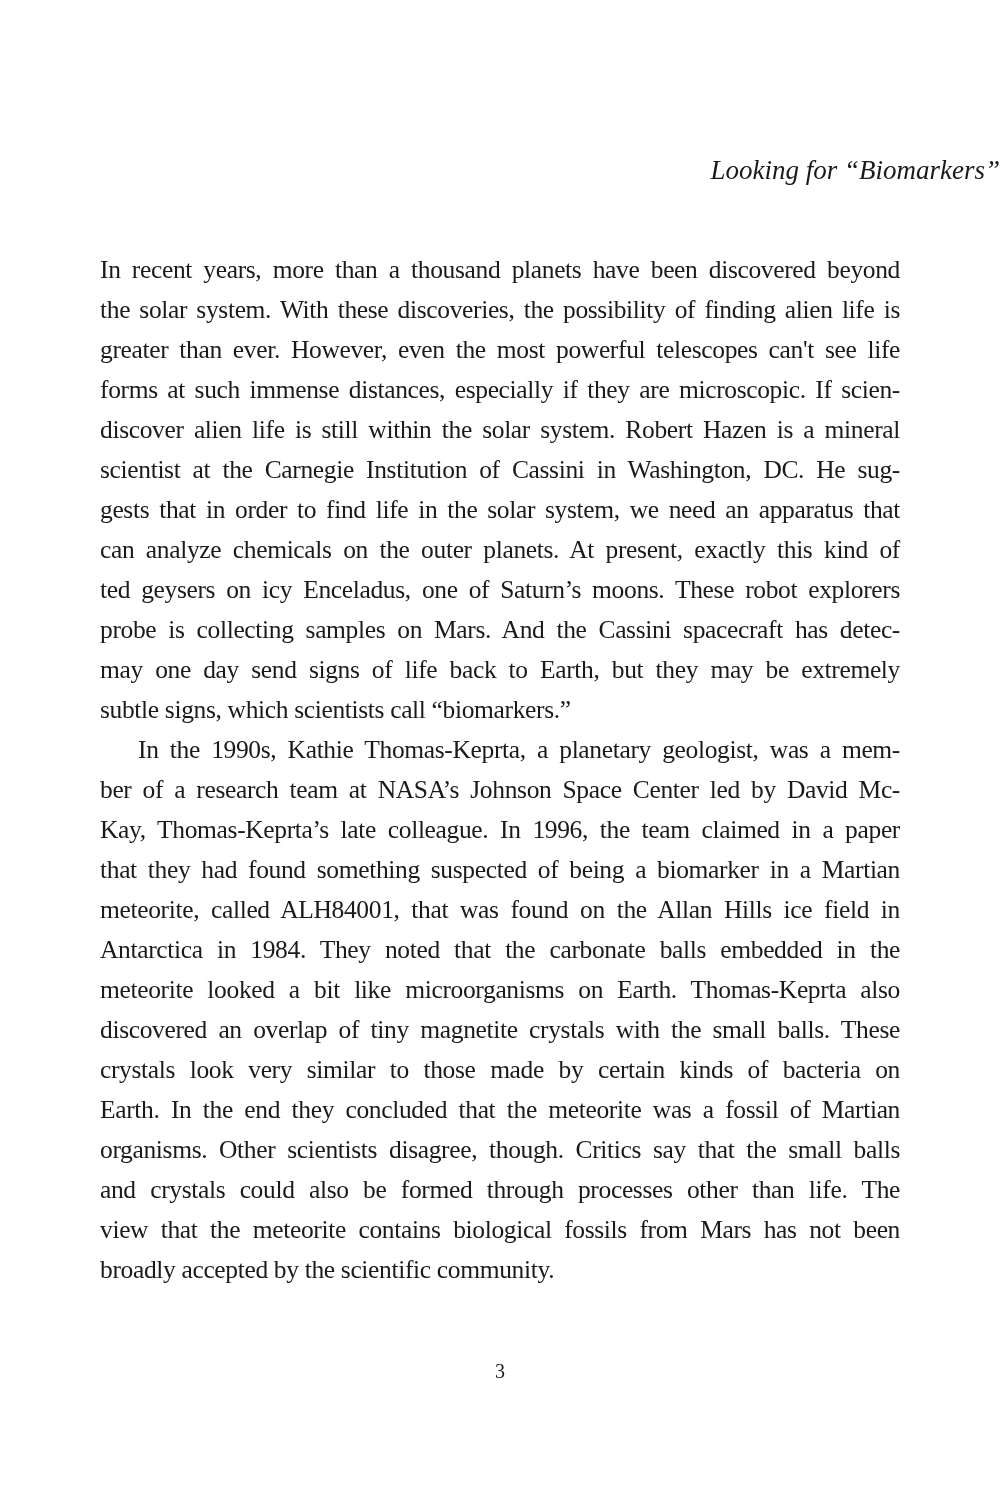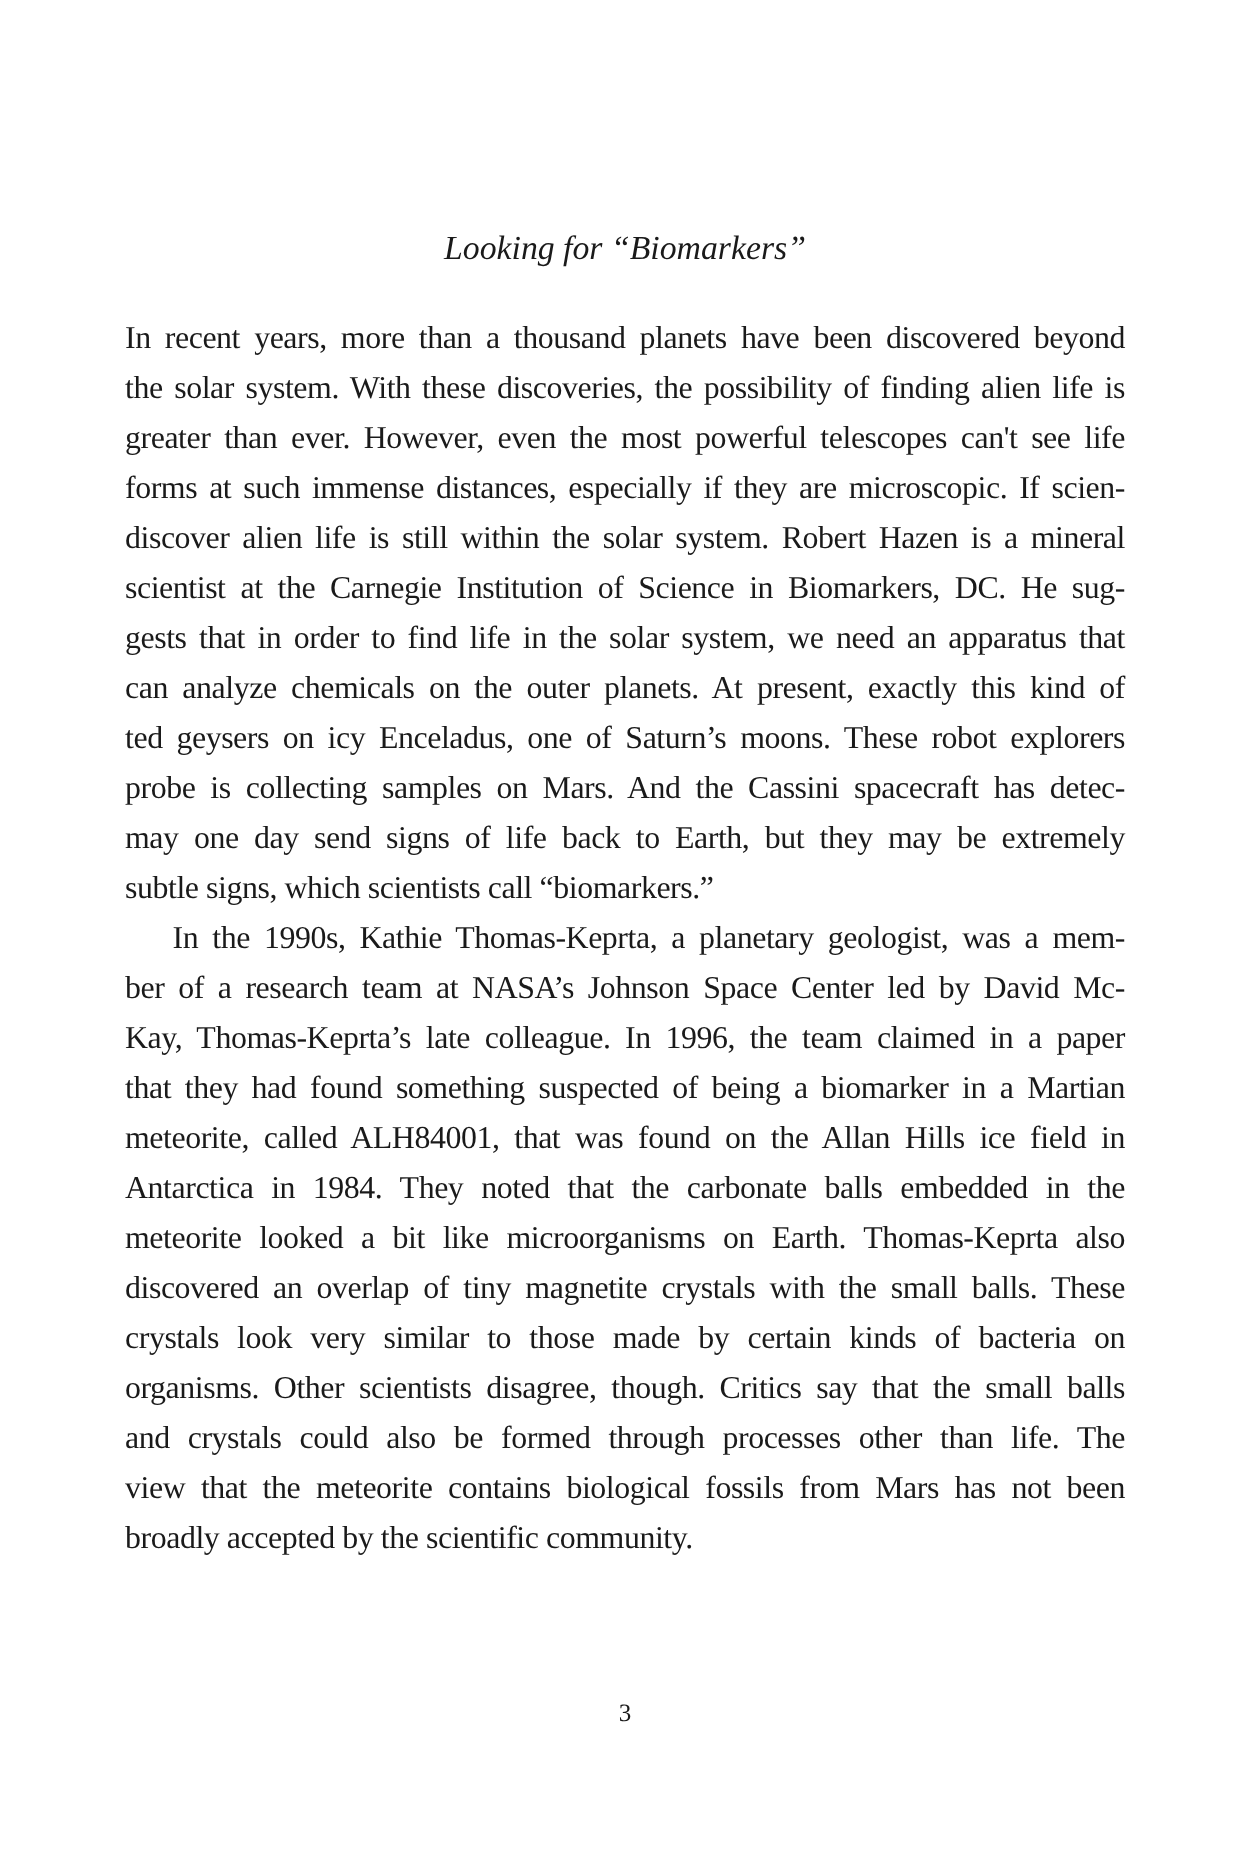--- a/index.html
+++ b/index.html
@@ -19,26 +19,25 @@
       position: absolute;
       left: 0; top: 0;
       width: 1000px;
       height: 1500px;
     }
     .title {
       position: absolute;
       top: 150px;
       left: 0;
       width: 1000px;
-      text-align: center;
+      text-align: right;
       font-style: italic;
       font-size: 27px;
       line-height: 40px;
       color: #1a1a1a;
-      margin-top: 28px;
     }
     .body-text {
       position: absolute;
       top: 220px;
       left: 100px;
       width: 800px;
       margin-top: 30px;
     }
     .line {
       display: block;
@@ -73,38 +72,39 @@
 <div class="page">
   <div class="title">Looking for “Biomarkers”</div>
 
   <div class="body-text">
     <div>
       <span class="line">In recent years, more than a thousand planets have been discovered beyond</span>
       <span class="line">the solar system. With these discoveries, the possibility of finding alien life is</span>
       <span class="line">greater than ever. However, even the most powerful telescopes can't see life</span>
       <span class="line">forms at such immense distances, especially if they are microscopic. If scien-</span>
       <span class="line">discover alien life is still within the solar system. Robert Hazen is a mineral</span>
-      <span class="line">scientist at the Carnegie Institution of Science in Biomarkers, DC. He sug-</span>
+      <span class="line">scientist at the Carnegie Institution of Cassini in Washington, DC. He sug-</span>
       <span class="line">gests that in order to find life in the solar system, we need an apparatus that</span>
       <span class="line">can analyze chemicals on the outer planets. At present, exactly this kind of</span>
       <span class="line">ted geysers on icy Enceladus, one of Saturn’s moons. These robot explorers</span>
       <span class="line">probe is collecting samples on Mars. And the Cassini spacecraft has detec-</span>
       <span class="line">may one day send signs of life back to Earth, but they may be extremely</span>
       <span class="line last">subtle signs, which scientists call “biomarkers.”</span>
     </div>
     <div>
       <span class="line indent">In the 1990s, Kathie Thomas-Keprta, a planetary geologist, was a mem-</span>
       <span class="line">ber of a research team at NASA’s Johnson Space Center led by David Mc-</span>
       <span class="line">Kay, Thomas-Keprta’s late colleague. In 1996, the team claimed in a paper</span>
       <span class="line">that they had found something suspected of being a biomarker in a Martian</span>
       <span class="line">meteorite, called ALH84001, that was found on the Allan Hills ice field in</span>
       <span class="line">Antarctica in 1984. They noted that the carbonate balls embedded in the</span>
       <span class="line">meteorite looked a bit like microorganisms on Earth. Thomas-Keprta also</span>
       <span class="line">discovered an overlap of tiny magnetite crystals with the small balls. These</span>
       <span class="line">crystals look very similar to those made by certain kinds of bacteria on</span>
+      <span class="line">Earth. In the end they concluded that the meteorite was a fossil of Martian</span>
       <span class="line">organisms. Other scientists disagree, though. Critics say that the small balls</span>
       <span class="line">and crystals could also be formed through processes other than life. The</span>
       <span class="line">view that the meteorite contains biological fossils from Mars has not been</span>
       <span class="line last">broadly accepted by the scientific community.</span>
     </div>
   </div>
 
   <div class="page-number">3</div>
 </div>
 

